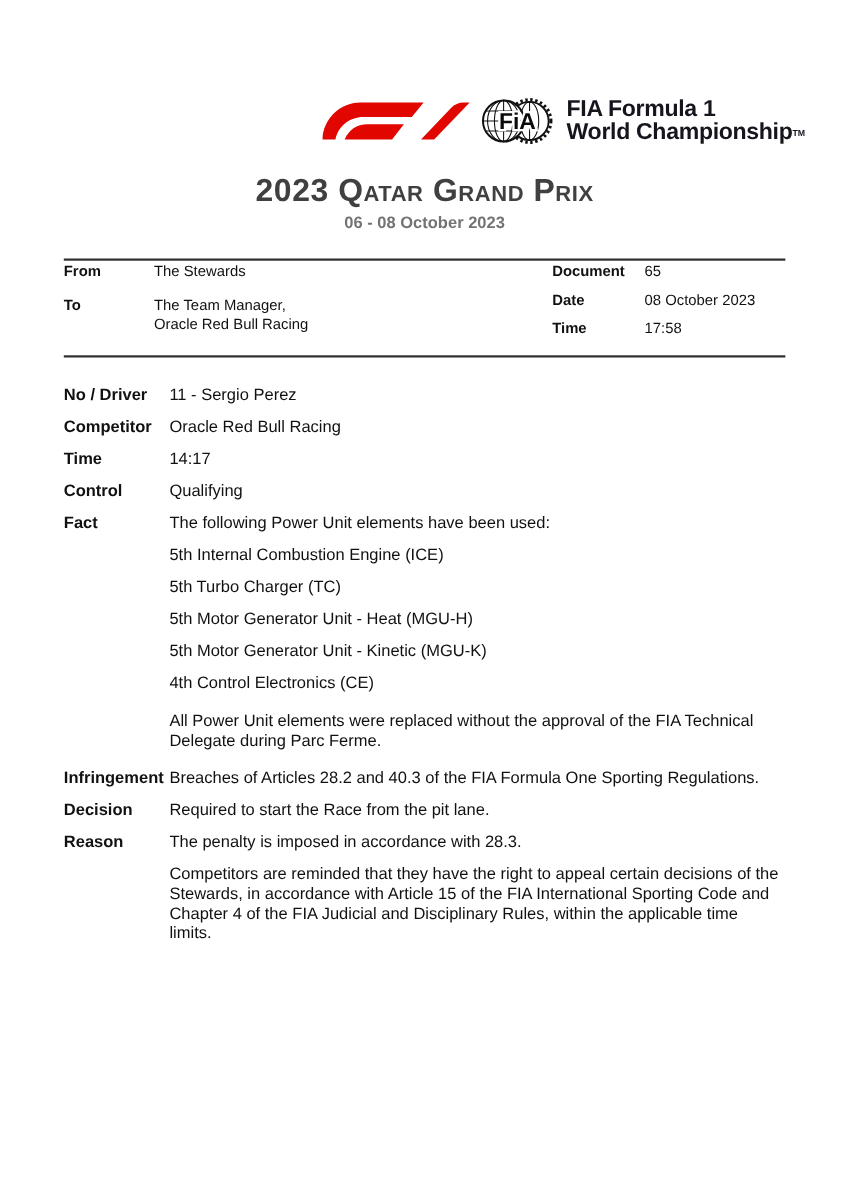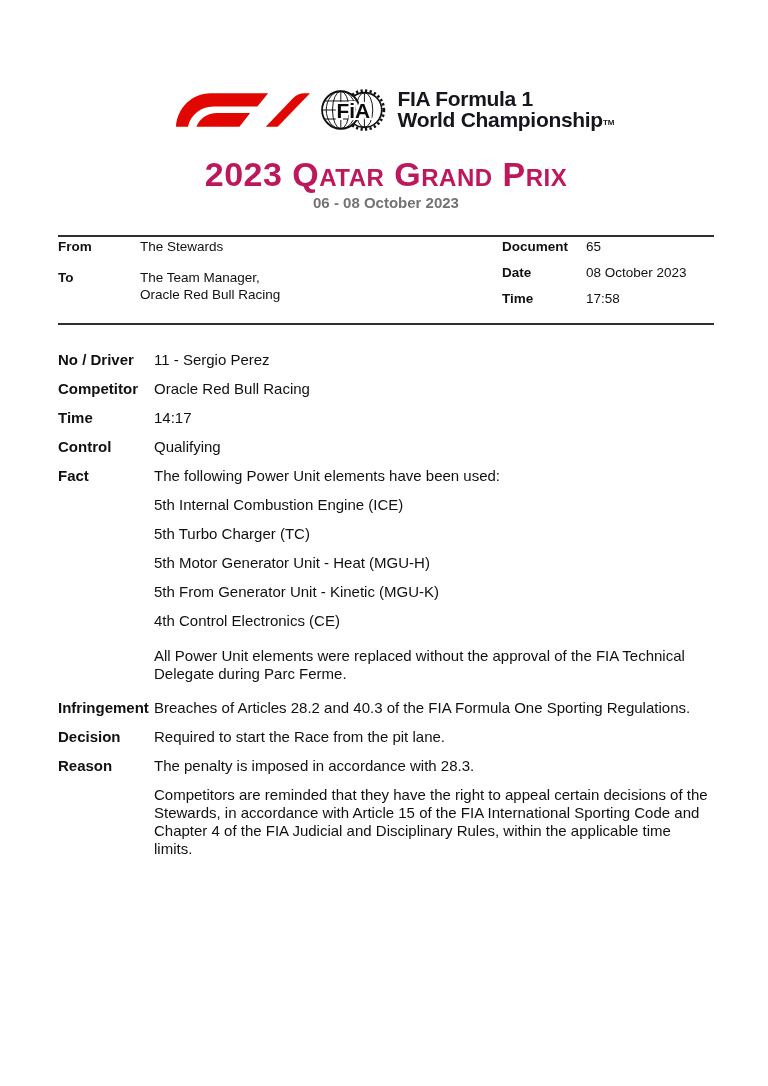--- a/index.html
+++ b/index.html
@@ -7,35 +7,35 @@
   .page{
     position:relative;
     width:768px;height:1086px;
     margin:0 auto;background:#ffffff;
     box-sizing:border-box;
     padding:78px 54px 40px 58px;
     overflow:hidden;
   }
   
   .brand{
-    display:flex;align-items:center;justify-content:center;
+    display:flex;align-items:center;justify-content:flex-end;
     gap:10px;height:64px;margin-right:-18px;
   }
   .f1-logo{width:134px;height:46px;flex:0 0 auto;}
   .fia-emblem{width:68px;height:64px;flex:0 0 auto;}
   .wordmark{
     color:#15151e;font-weight:bold;font-size:21px;line-height:21px;
     letter-spacing:-0.3px;white-space:nowrap;
   }
   .wordmark .tm{font-size:8px;vertical-align:2px;letter-spacing:0;}
   
   .title-block{text-align:center;margin-top:16px;}
   .doc-title{
-    margin:0;font-size:34px;line-height:32px;font-weight:bold;
-    font-variant:small-caps;letter-spacing:0.5px;color:#be185d;
+    margin:0;font-size:29px;line-height:32px;font-weight:bold;
+    font-variant:small-caps;letter-spacing:0.5px;color:#404040;
   }
   .doc-dates{font-size:15px;font-weight:bold;margin-top:4px;color:#737373;}
   
   .meta{
     display:flex;margin-top:24px;
     border-top:2px solid #2e2e2e;border-bottom:2px solid #2e2e2e;
     padding:1px 0 16px 0;
   }
   .meta-left{flex:1;display:grid;grid-template-columns:82px 1fr;row-gap:10px;align-items:start;}
   .meta-right{width:212px;display:grid;grid-template-columns:84px 1fr;row-gap:9px;align-items:start;}
@@ -139,21 +139,21 @@
       <div class="field-value">Qualifying</div>
     </div>
 
     <div class="field-row">
       <div class="field-label">Fact</div>
       <div class="field-value">
         <p>The following Power Unit elements have been used:</p>
         <p>5th Internal Combustion Engine (ICE)</p>
         <p>5th Turbo Charger (TC)</p>
         <p>5th Motor Generator Unit - Heat (MGU-H)</p>
-        <p>5th From Generator Unit - Kinetic (MGU-K)</p>
+        <p>5th Motor Generator Unit - Kinetic (MGU-K)</p>
         <p>4th Control Electronics (CE)</p>
         <p class="gap-before">All Power Unit elements were replaced without the approval of the FIA Technical Delegate during Parc Ferme.</p>
       </div>
     </div>
 
     <div class="field-row row-space-before">
       <div class="field-label">Infringement</div>
       <div class="field-value">Breaches of Articles 28.2 and 40.3 of the FIA Formula One Sporting Regulations.</div>
     </div>
 

